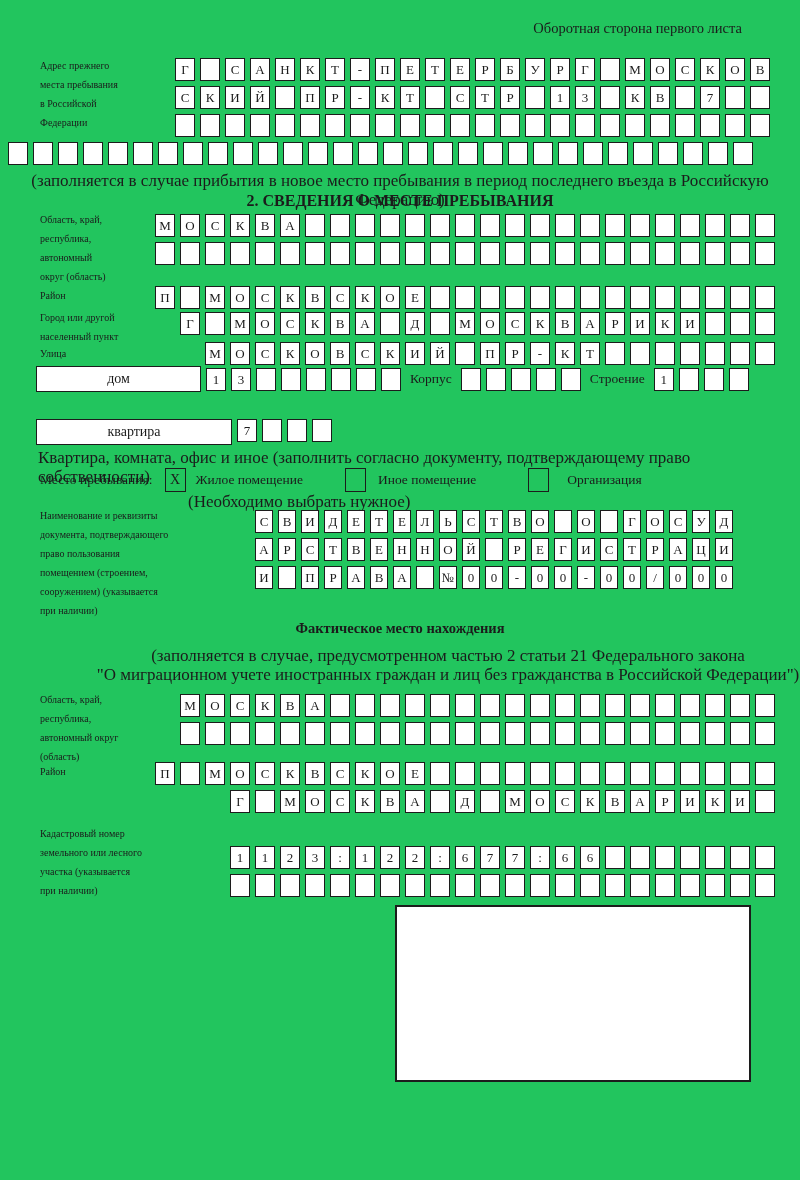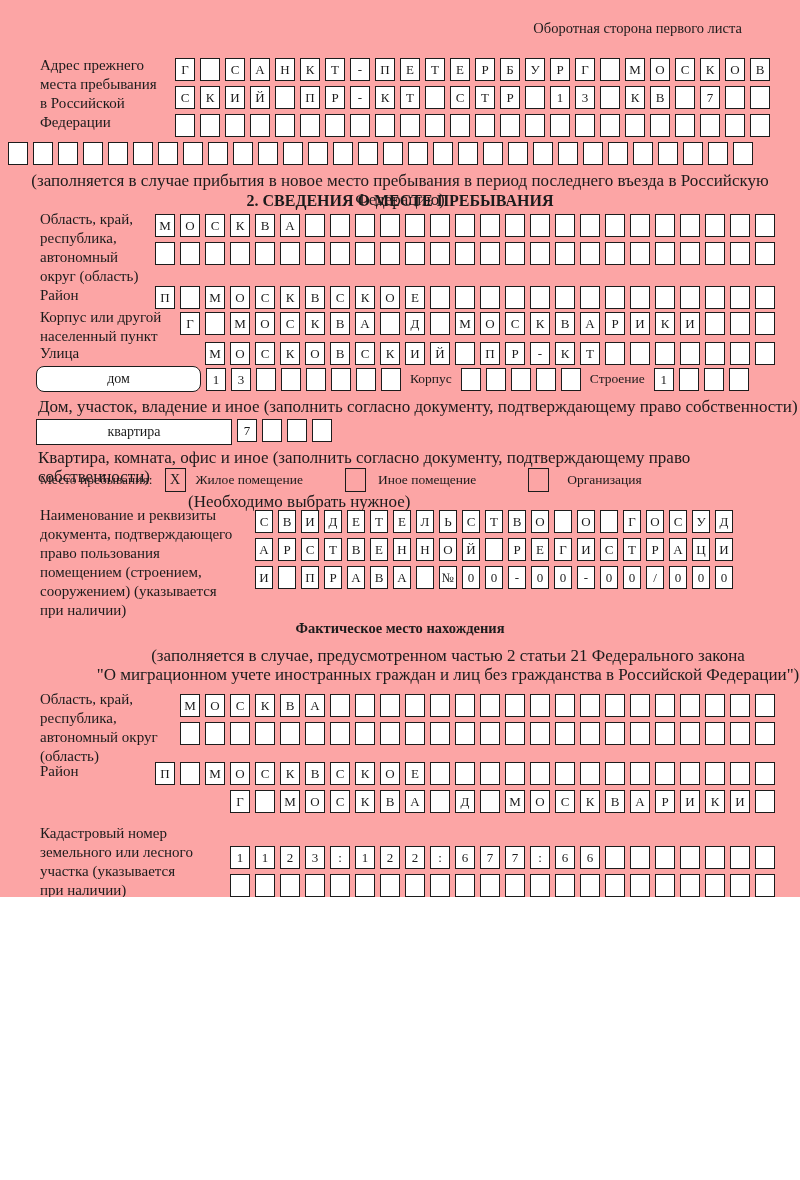--- a/index.html
+++ b/index.html
@@ -1,20 +1,20 @@
 <!DOCTYPE html>
 <html lang="ru"><head>
 <meta charset="utf-8">
 <style>
   html,body{margin:0;padding:0;background:#ffffff;}
   body{width:800px;height:1180px;color:#1b1b1b;
        font-family:"Liberation Serif","DejaVu Serif",serif;}
-  .page{position:relative;width:800px;height:897px;overflow:hidden;background:#fca5a5;}
+  .page{position:relative;width:800px;height:1180px;overflow:hidden;background:#22c55e;}
   .abs{position:absolute;}
-  .lbl{font-size:15px;line-height:19px;white-space:pre-line;}
+  .lbl{font-size:10px;line-height:19px;white-space:pre-line;}
   .note{font-size:17px;line-height:19px;}
   .center{left:0;width:800px;text-align:center;}
   .title{font-weight:bold;font-size:16px;}
   .boxrow{display:flex;gap:5px;}
   .cb{box-sizing:border-box;flex:none;width:20px;height:23px;border:1.8px solid #1c1c1c;
       display:inline-flex;align-items:center;justify-content:center;
       font-size:13px;line-height:1;background:#fff;}
   .sm .cb{width:18px;}
   .wrect{box-sizing:border-box;flex:none;border:1.8px solid #1c1c1c;height:26px;
          display:flex;align-items:center;justify-content:center;font-size:14px;background:#fff;}
@@ -231,21 +231,21 @@
       <span class="cb"></span>
       <span class="cb"></span>
       <span class="cb"></span>
       <span class="cb"></span>
       <span class="cb"></span>
       <span class="cb"></span>
       <span class="cb"></span>
       <span class="cb"></span>
     </div>
 
-  <div class="abs lbl" style="left:40px;top:308px;width:135px;">Корпус или другой
+  <div class="abs lbl" style="left:40px;top:308px;width:135px;">Город или другой
 населенный пункт</div>
   <div class="abs boxrow" style="left:180px;top:312px;">
       <span class="cb">Г</span>
       <span class="cb"></span>
       <span class="cb">М</span>
       <span class="cb">О</span>
       <span class="cb">С</span>
       <span class="cb">К</span>
       <span class="cb">В</span>
       <span class="cb">А</span>
@@ -288,21 +288,21 @@
       <span class="cb"></span>
       <span class="cb"></span>
       <span class="cb"></span>
       <span class="cb"></span>
       <span class="cb"></span>
       <span class="cb"></span>
       <span class="cb"></span>
     </div>
 
   <div class="abs" style="left:36px;top:366px;display:flex;align-items:center;gap:5px;">
-    <div class="wrect" style="width:165px;border-radius:8px;">дом</div>
+    <div class="wrect" style="width:165px;">дом</div>
     <div class="boxrow">
         <span class="cb">1</span>
         <span class="cb">3</span>
         <span class="cb"></span>
         <span class="cb"></span>
         <span class="cb"></span>
         <span class="cb"></span>
         <span class="cb"></span>
         <span class="cb"></span>
       </div>
@@ -315,21 +315,20 @@
         <span class="cb"></span>
       </div>
     <span class="inline-lbl" style="margin:0 4px;">Строение</span>
     <div class="boxrow">
         <span class="cb">1</span>
         <span class="cb"></span>
         <span class="cb"></span>
         <span class="cb"></span>
       </div>
   </div>
-  <div class="abs note" style="left:38px;top:397px;">Дом, участок, владение и иное (заполнить согласно документу, подтверждающему право собственности)</div>
 
   <div class="abs" style="left:36px;top:419px;display:flex;align-items:flex-start;gap:5px;">
     <div class="wrect" style="width:196px;">квартира</div>
     <div class="boxrow">
         <span class="cb">7</span>
         <span class="cb"></span>
         <span class="cb"></span>
         <span class="cb"></span>
       </div>
   </div>

